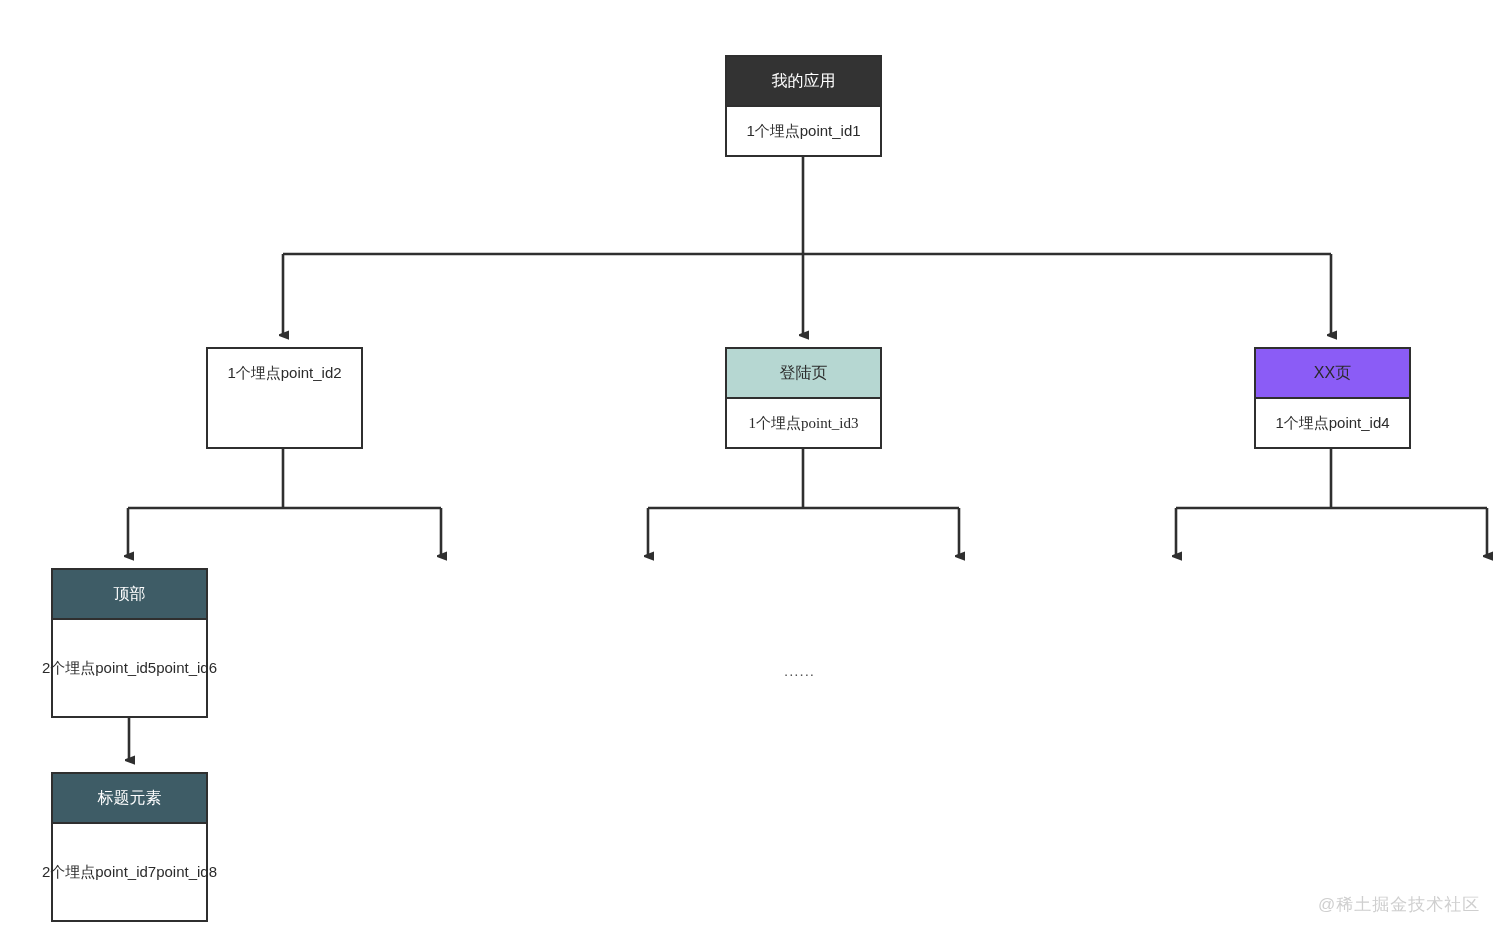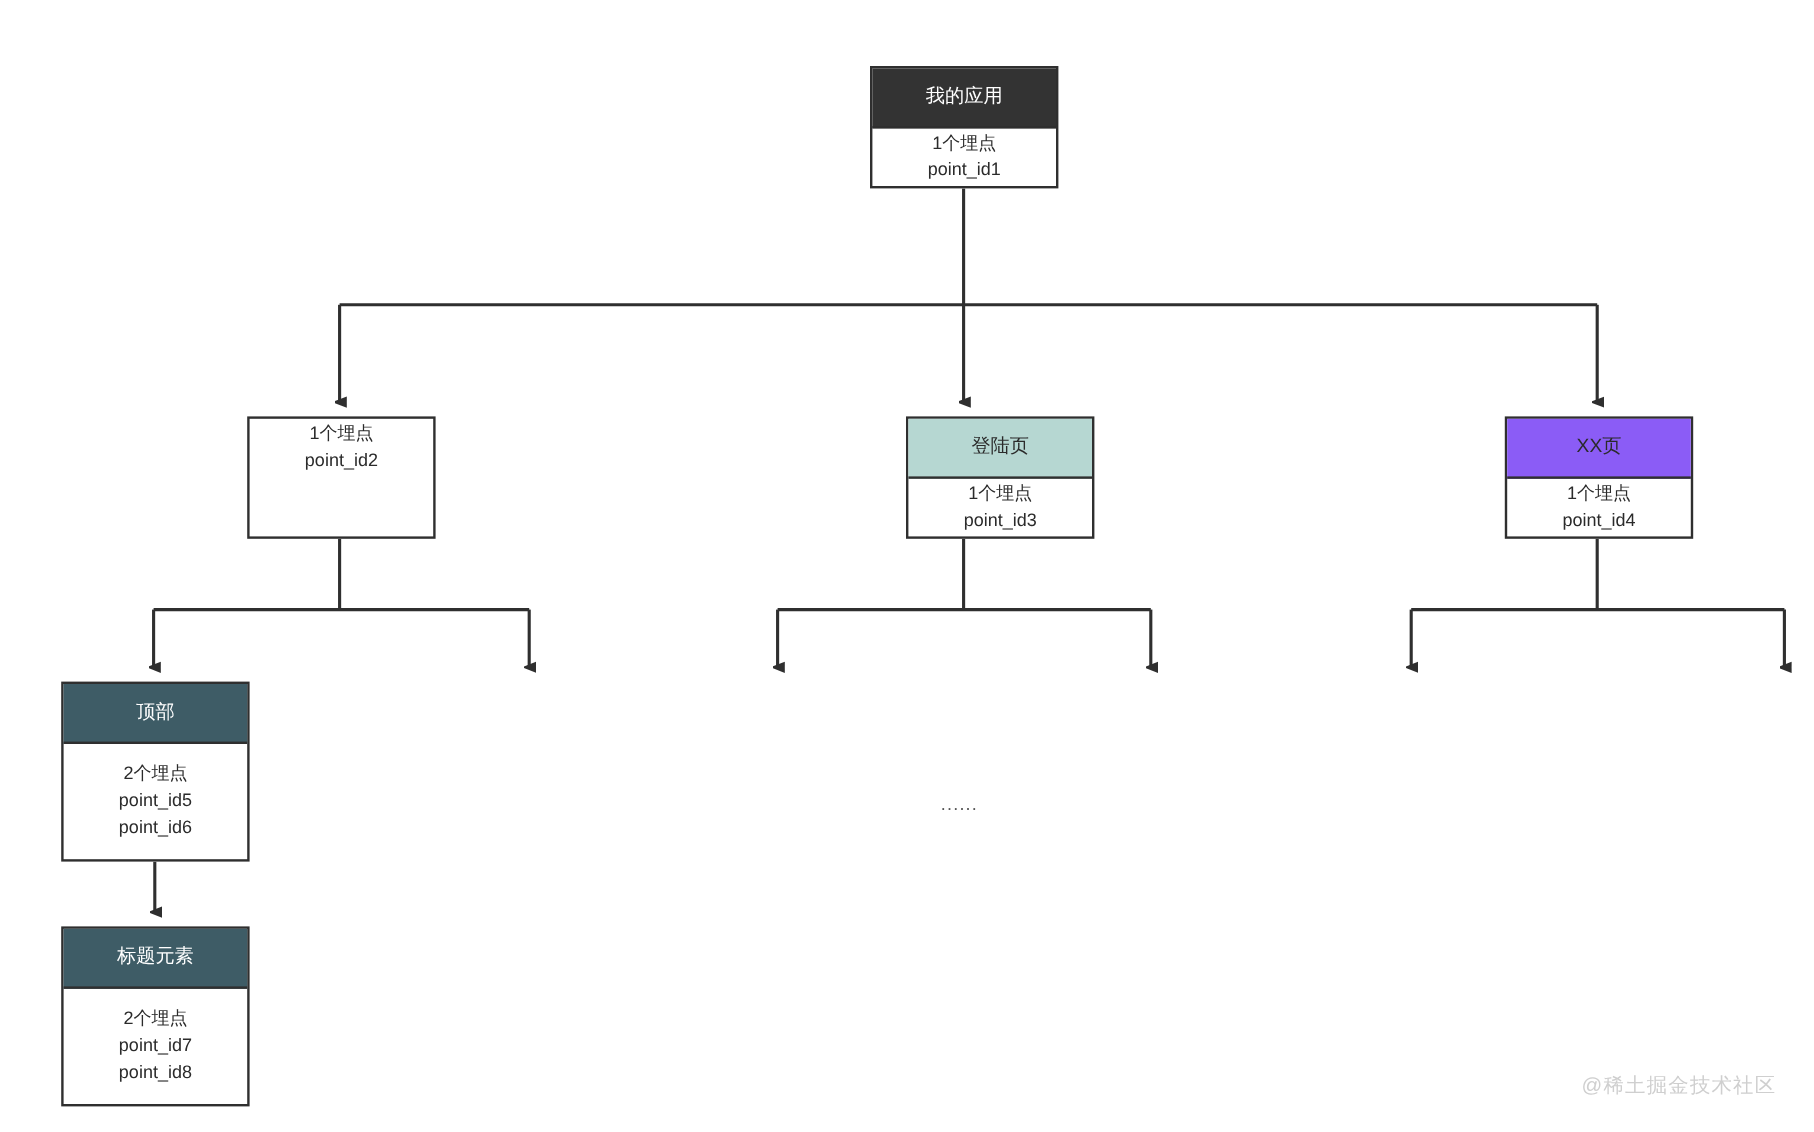--- a/index.html
+++ b/index.html
@@ -46,21 +46,21 @@
     justify-content: center;
     border-bottom: 2px solid #2f2f2f;
     height: 50px;
   }
   .node-body {
     box-sizing: border-box;
     text-align: center;
     font-size: 15px;
     color: #2b2b2b;
     display: flex;
-    flex-direction: column;
+    flex-direction: row;
     align-items: center;
     justify-content: center;
     padding: 4px 0;
   }
   .node-body .line {
     line-height: 1.5;
     white-space: nowrap;
   }
   .hdr-dark   { background: #333333; color: #ffffff; }
   .hdr-teal   { background: #3e5c66; color: #ffffff; }
@@ -136,21 +136,21 @@
     </div>
   </div>
 
   <div class="node" style="left:206px; top:347px; width:157px; height:102px;">
     <div class="node-body" style="height:48px;">
       <div class="line">1个埋点</div>
       <div class="line">point_id2</div>
     </div>
   </div>
 
-  <div class="node" style="left:755px; top:347px; width:157px; height:102px;">
+  <div class="node" style="left:725px; top:347px; width:157px; height:102px;font-family:Liberation Serif, serif;">
     <div class="node-header hdr-mint">
       <span>登陆页</span>
     </div>
     <div class="node-body" style="height:48px;">
       <div class="line">1个埋点</div>
       <div class="line">point_id3</div>
     </div>
   </div>
 
   <div class="node" style="left:1254px; top:347px; width:157px; height:102px;">

